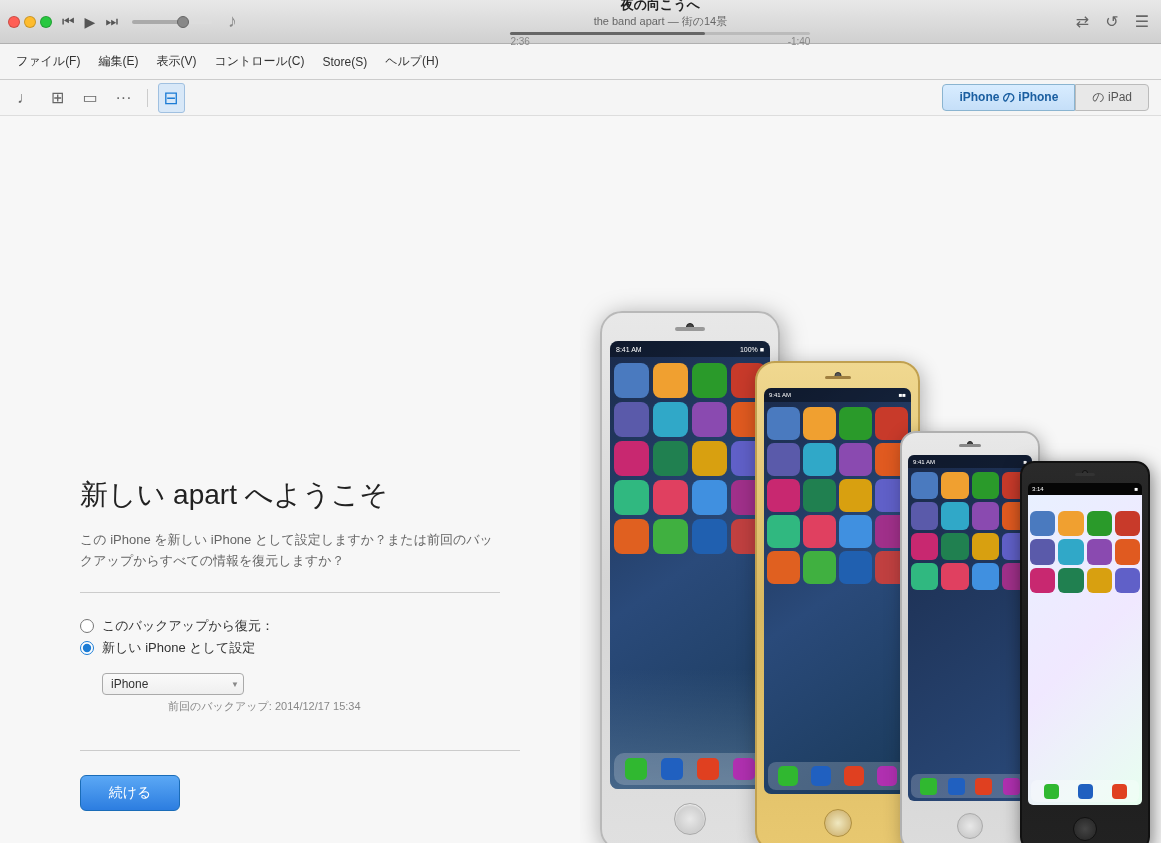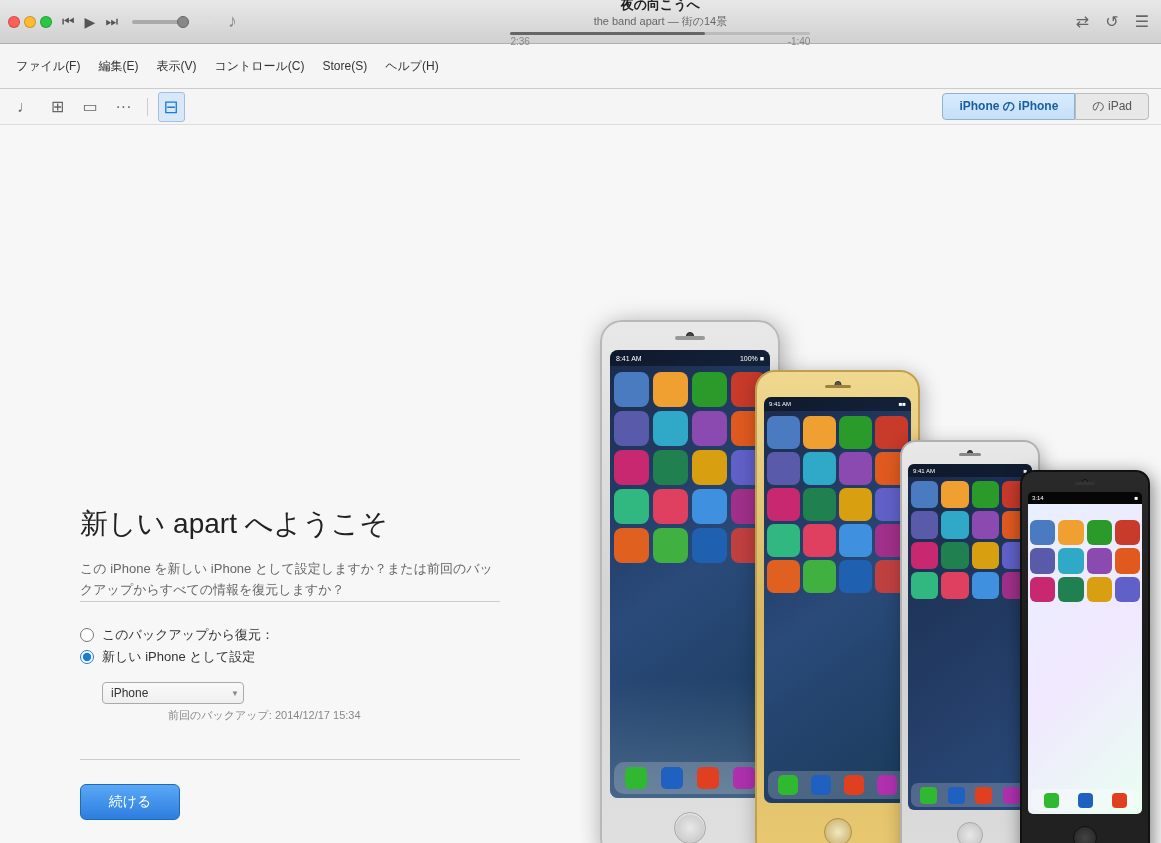--- a/index.html
+++ b/index.html
@@ -118,21 +118,21 @@
       font-size: 16px;
       color: #666;
       cursor: pointer;
       background: none;
       border: none;
       padding: 2px 4px;
     }
 
     
     #menu-bar {
-      height: 45px;
+      height: 36px;
       background: #f5f5f5;
       border-bottom: 1px solid #ccc;
       display: flex;
       align-items: center;
       padding: 0 8px;
       gap: 2px;
     }
     .menu-item {
       font-size: 12px;
       color: #333;
@@ -214,20 +214,21 @@
       color: #222;
       margin-bottom: 16px;
     }
 
     #welcome-desc {
       font-size: 13px;
       color: #666;
       line-height: 1.6;
       max-width: 420px;
       margin-bottom: 24px;
+      padding-bottom: 20px;
       border-bottom: 1px solid #ccc;
     }
 
     #options-section {
       margin-bottom: 20px;
     }
 
     .radio-option {
       display: flex;
       align-items: center;

